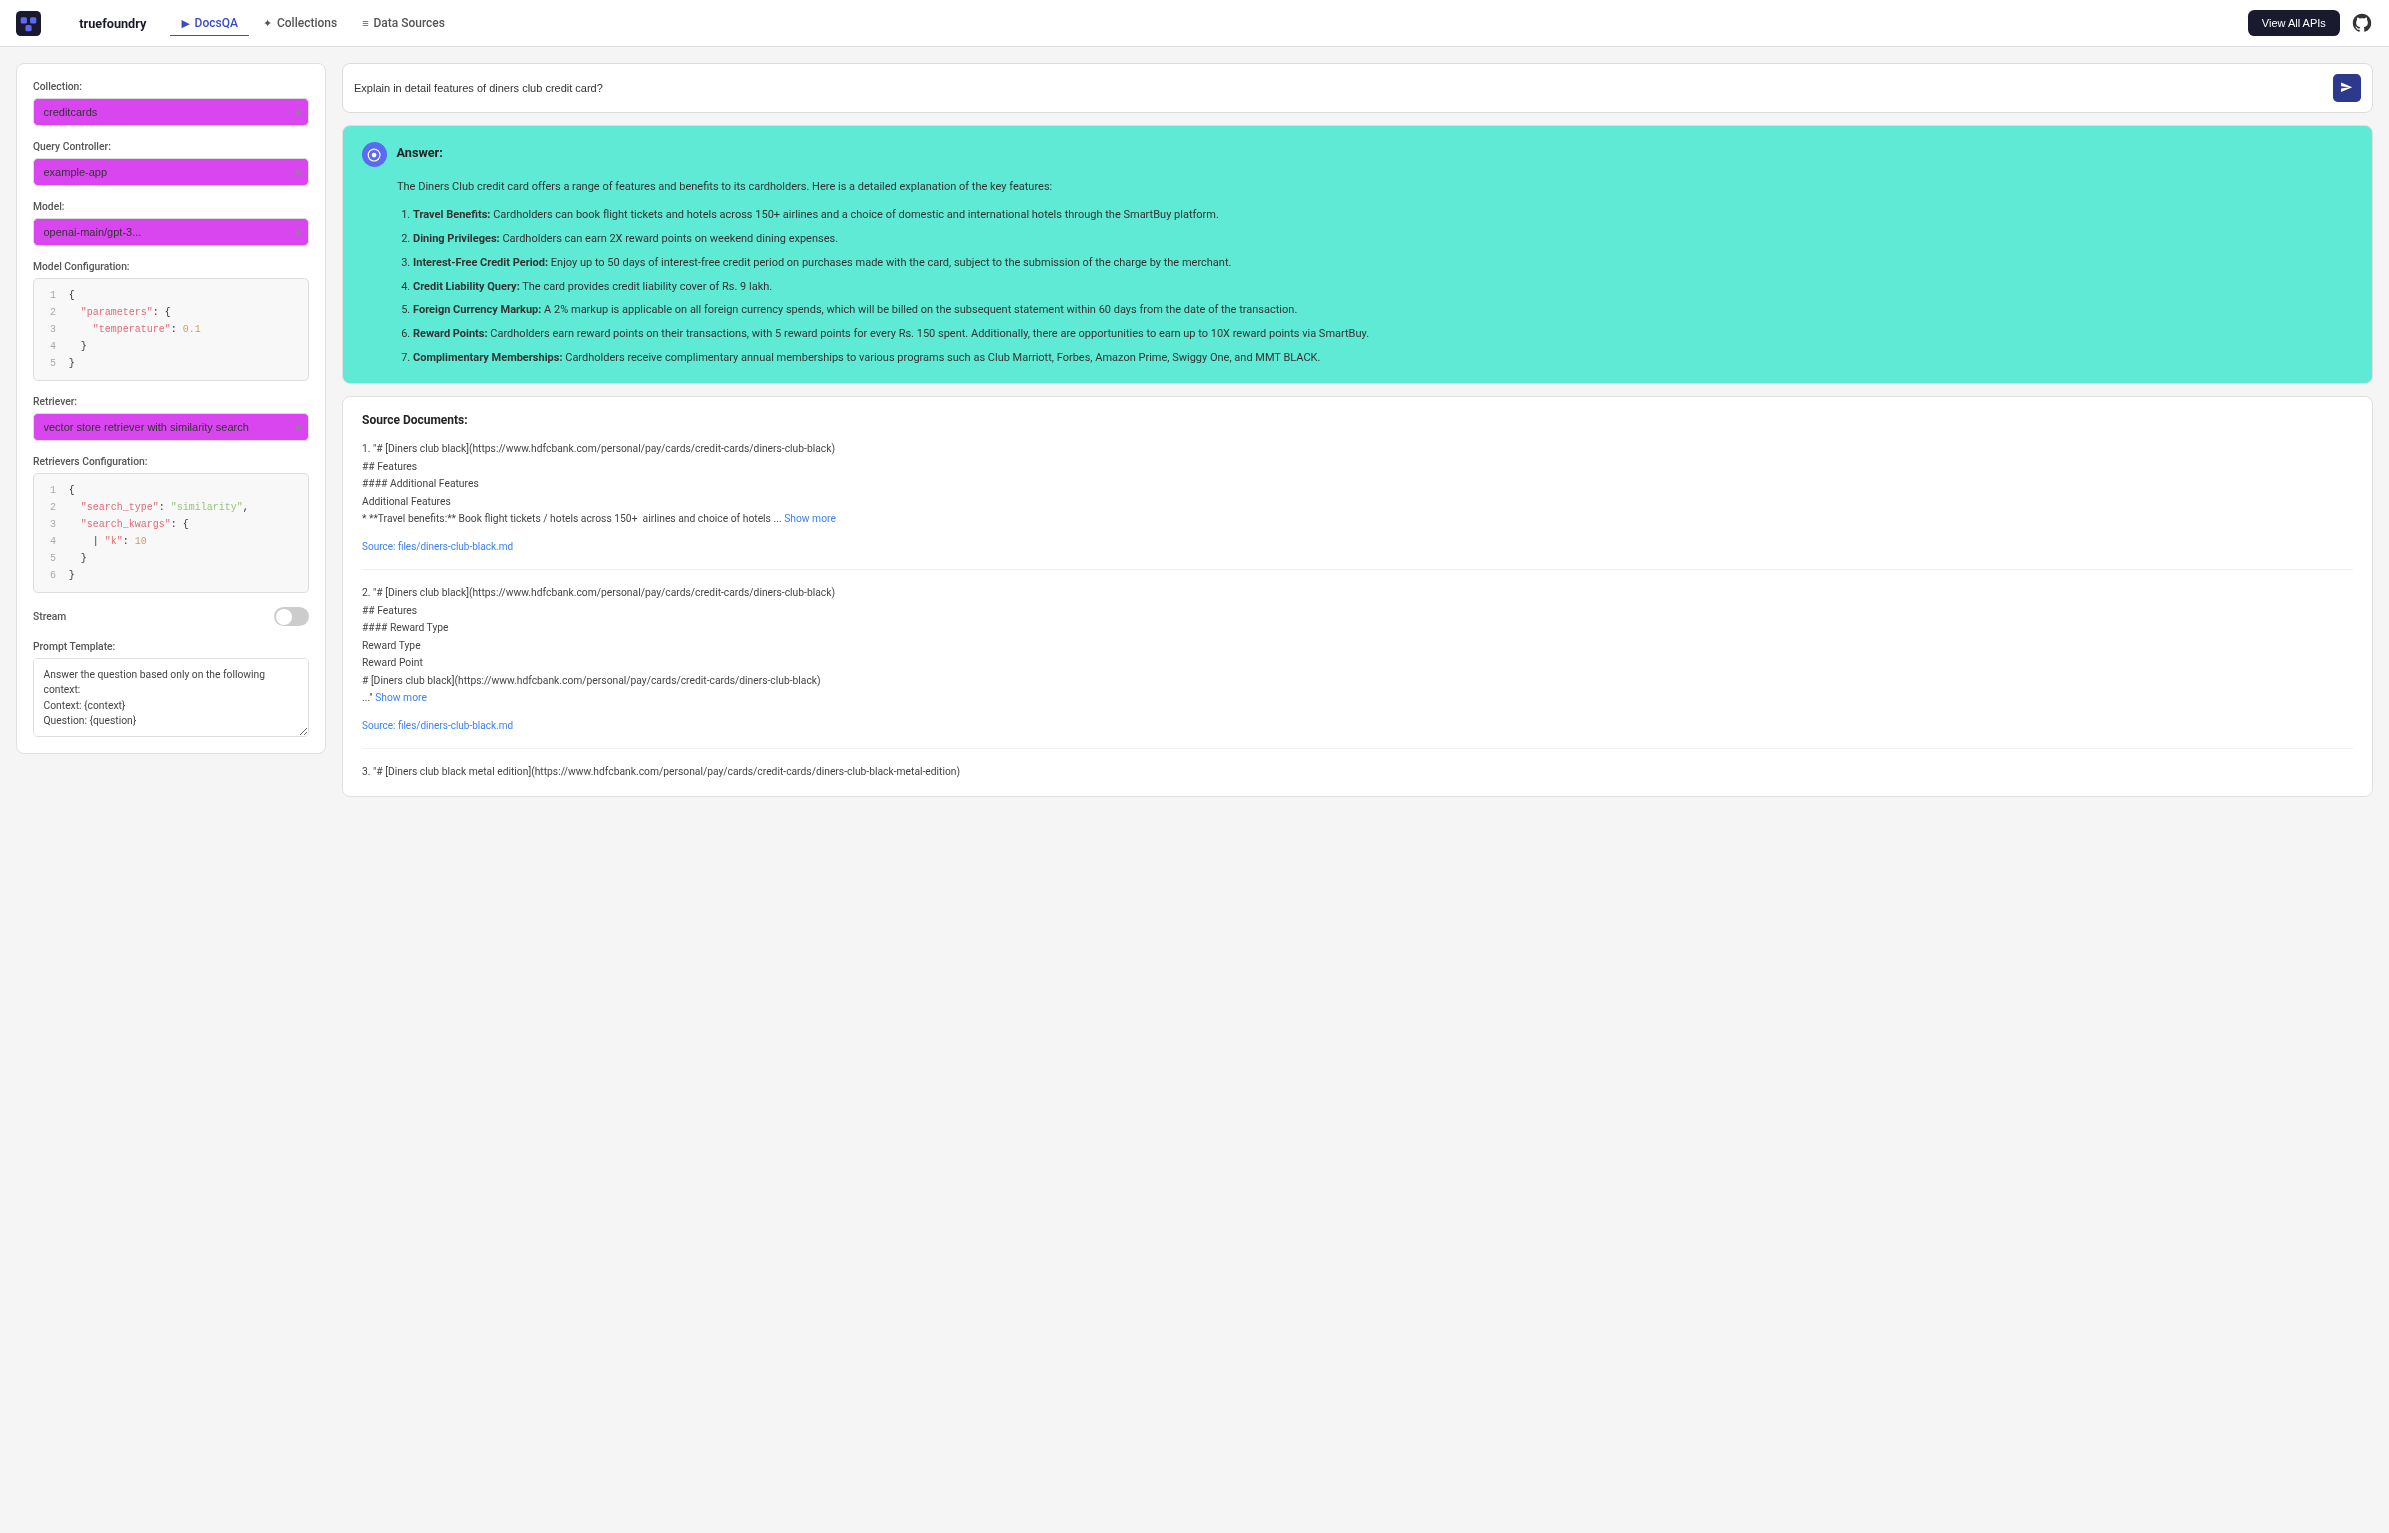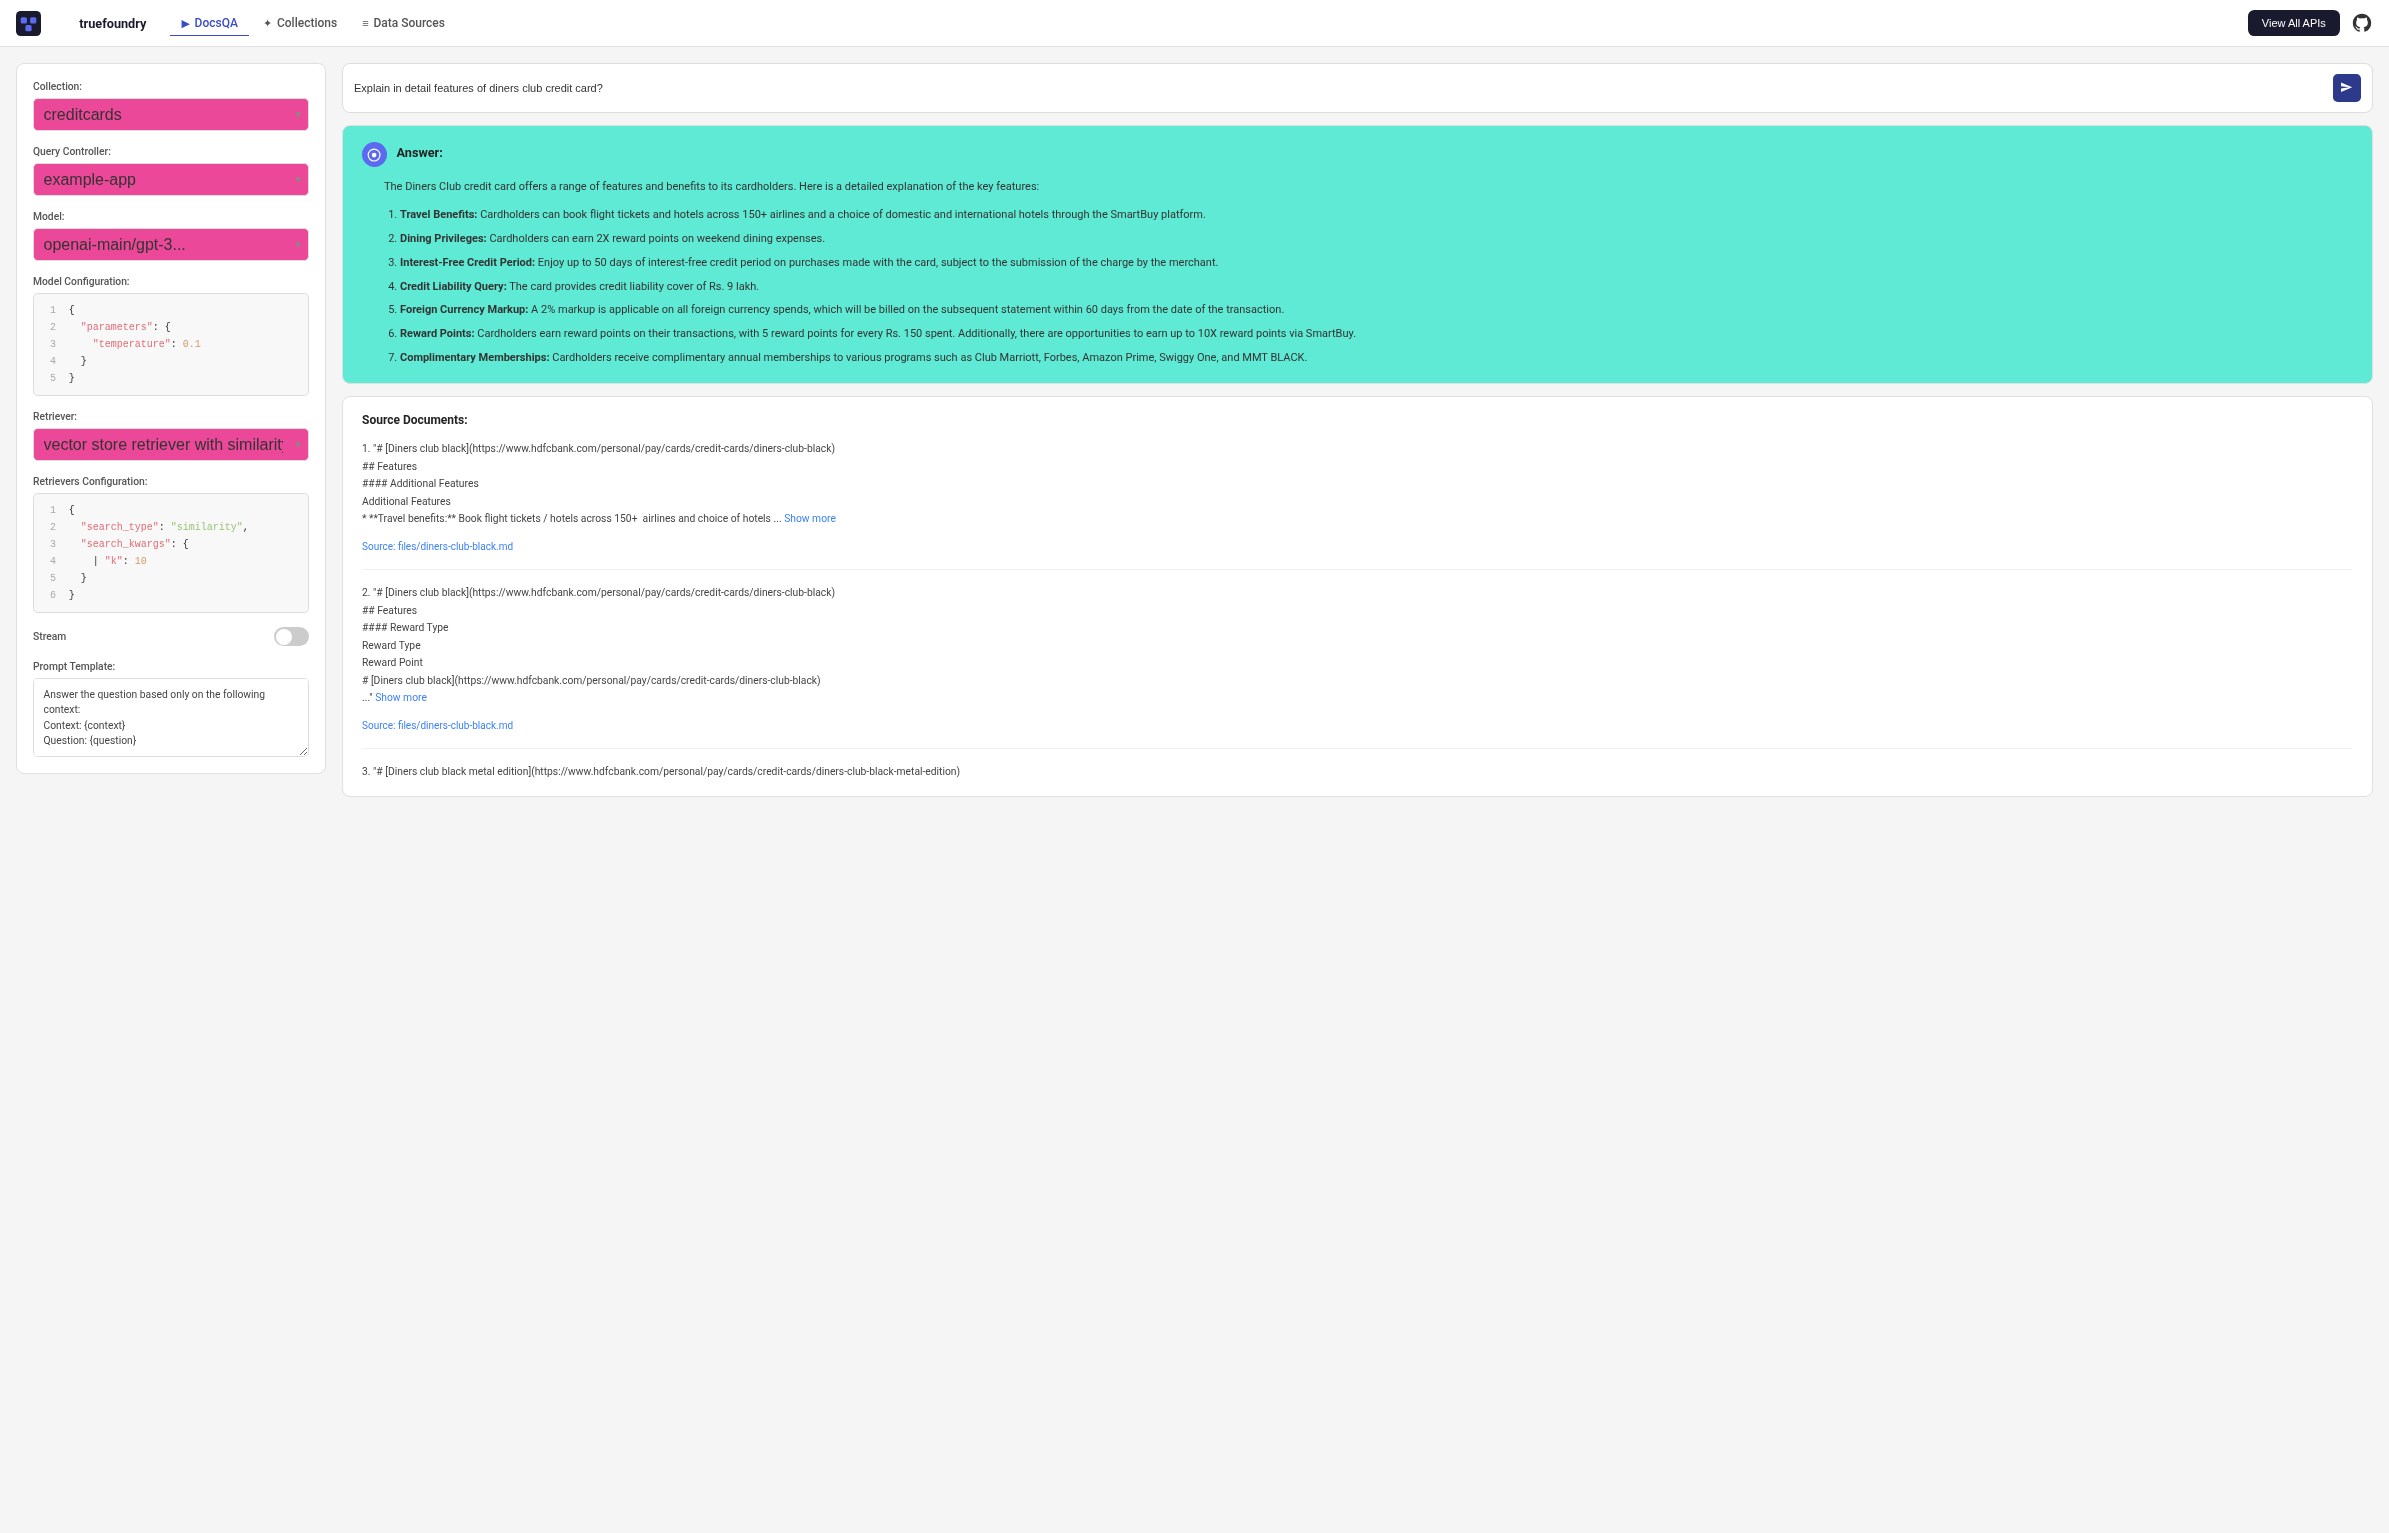--- a/index.html
+++ b/index.html
@@ -113,22 +113,22 @@
       font-weight: 500;
     }
     .select-wrapper {
       position: relative;
     }
     .select-wrapper select {
       width: 100%;
       padding: 7.1px 25px 7.1px 9.5px;
       border: 0.8px solid #ddd;
       border-radius: 4.7px;
-      background: #ec4899;
-      font-size: 16px;
+      background: #d946ef;
+      font-size: 11px;
       color: #333;
       appearance: none;
       cursor: pointer;
     }
     .select-wrapper::after {
       content: '▾';
       position: absolute;
       right: 8px;
       top: 50%;
       transform: translateY(-50%);
@@ -263,21 +263,21 @@
     .answer-title {
       font-weight: 700;
       font-size: 12.7px;
       color: #222;
       padding-top: 3.2px;
     }
     .answer-body {
       font-size: 11px;
       line-height: 1.65;
       color: #333;
-      margin-left: 22px;
+      margin-left: 35px;
     }
     .answer-intro { margin-bottom: 9.5px; }
     .answer-list {
       list-style: decimal;
       padding-left: 16px;
       display: flex;
       flex-direction: column;
       gap: 6.3px;
     }
     .answer-list li { line-height: 1.6; }

